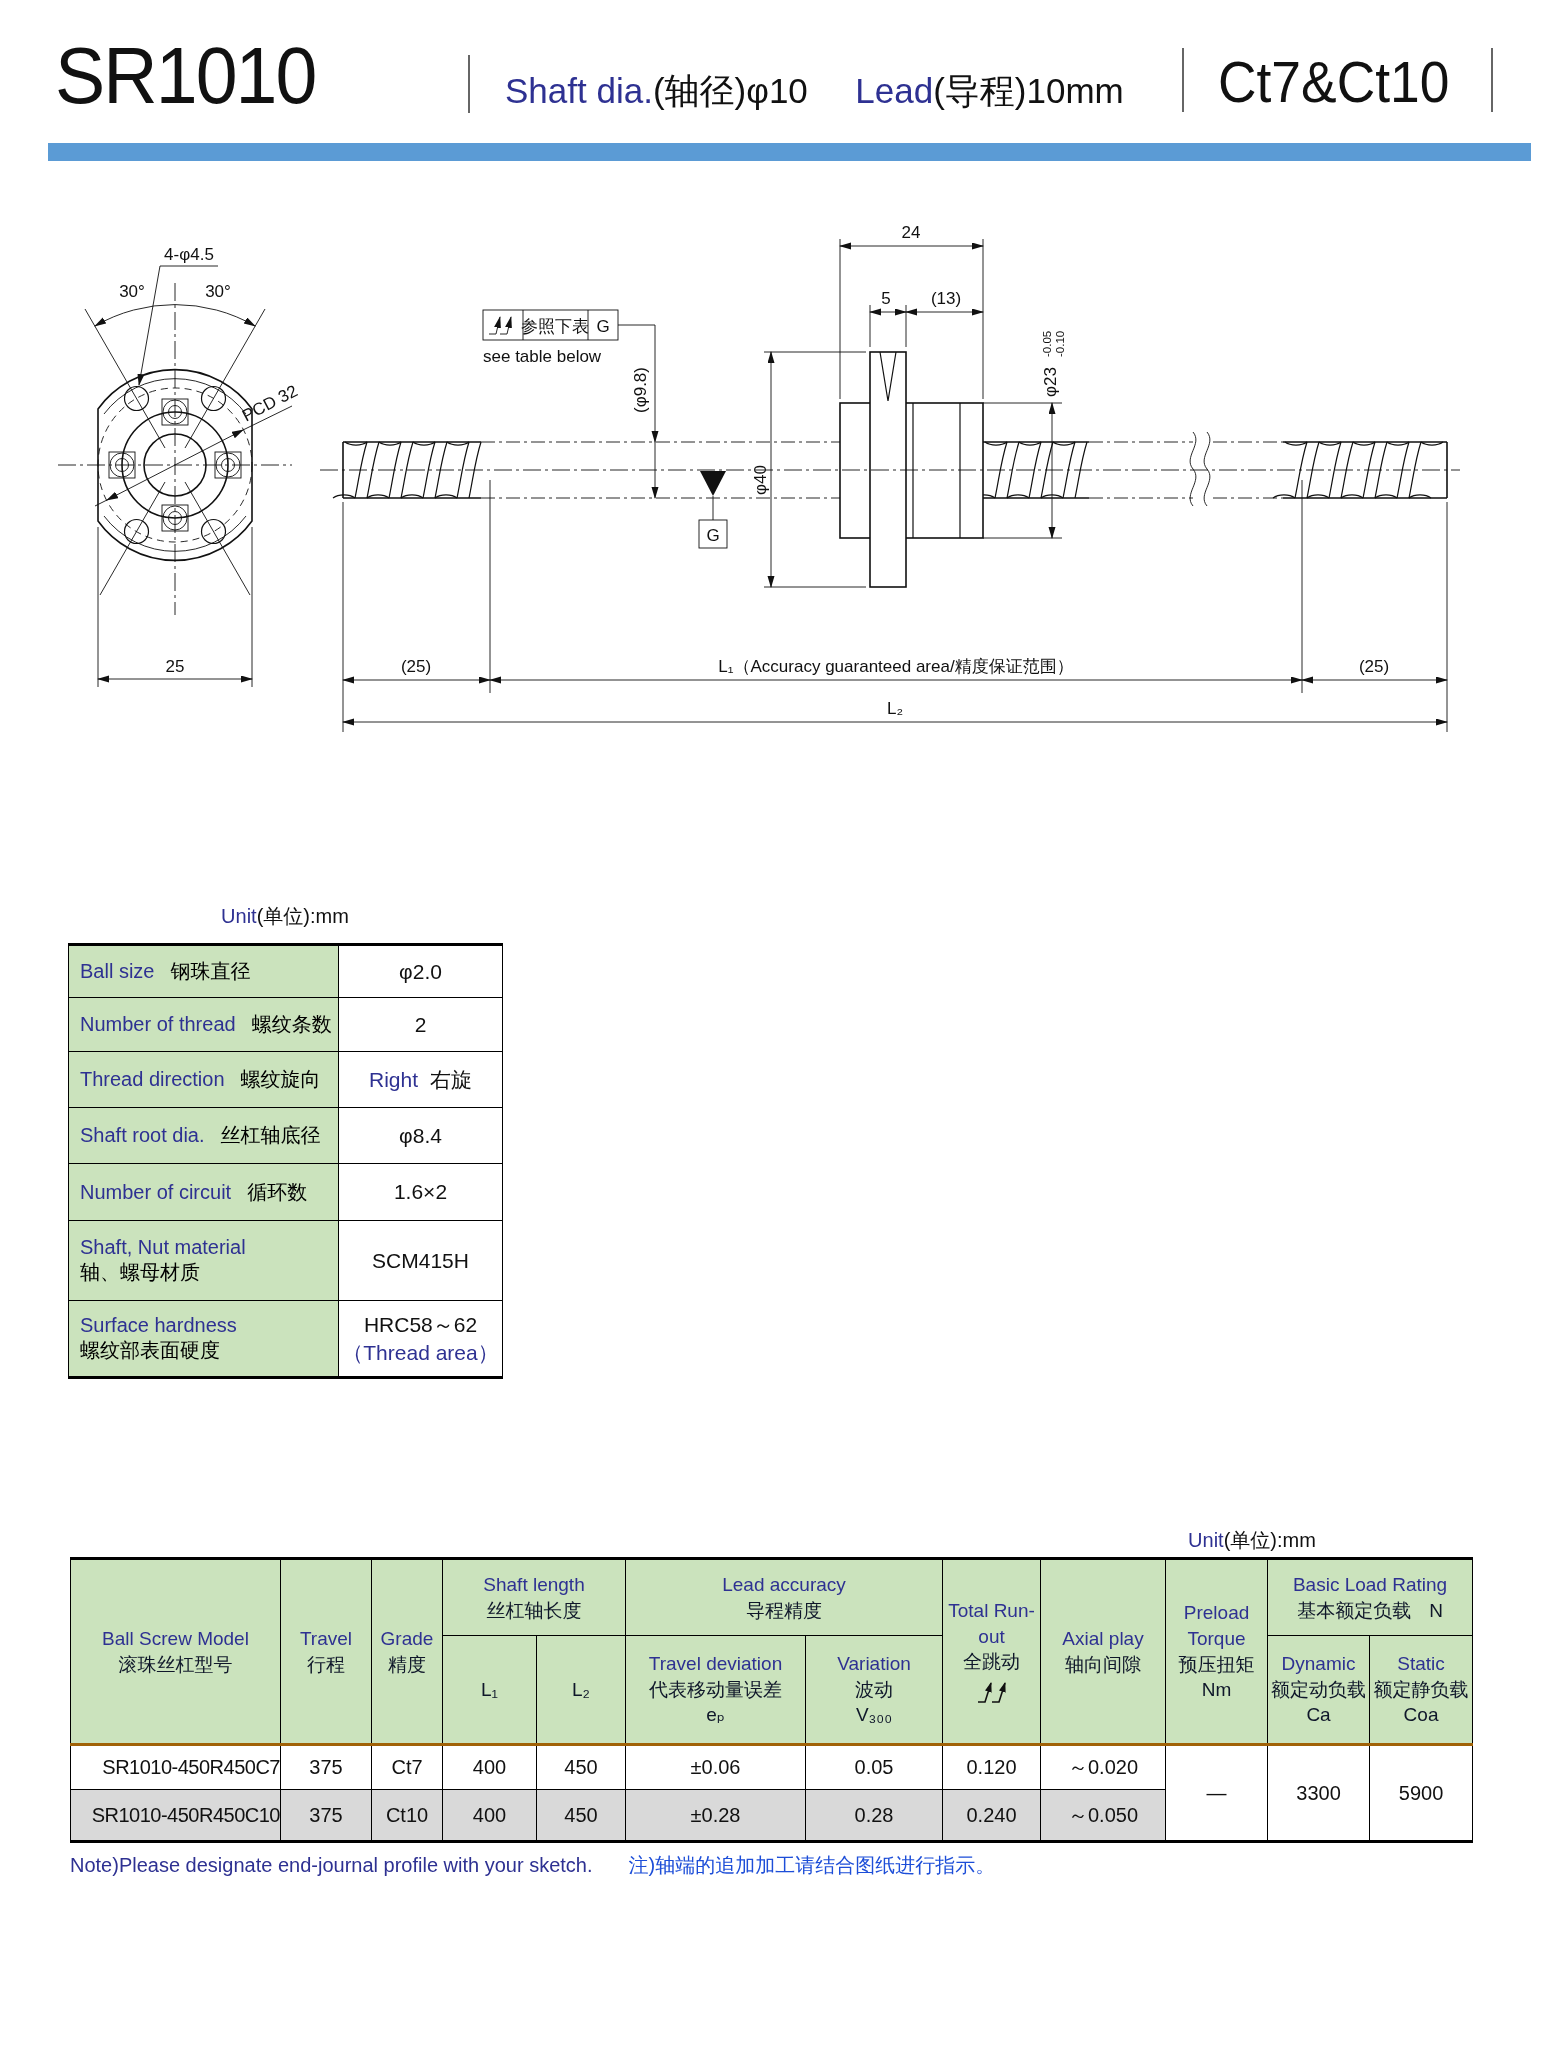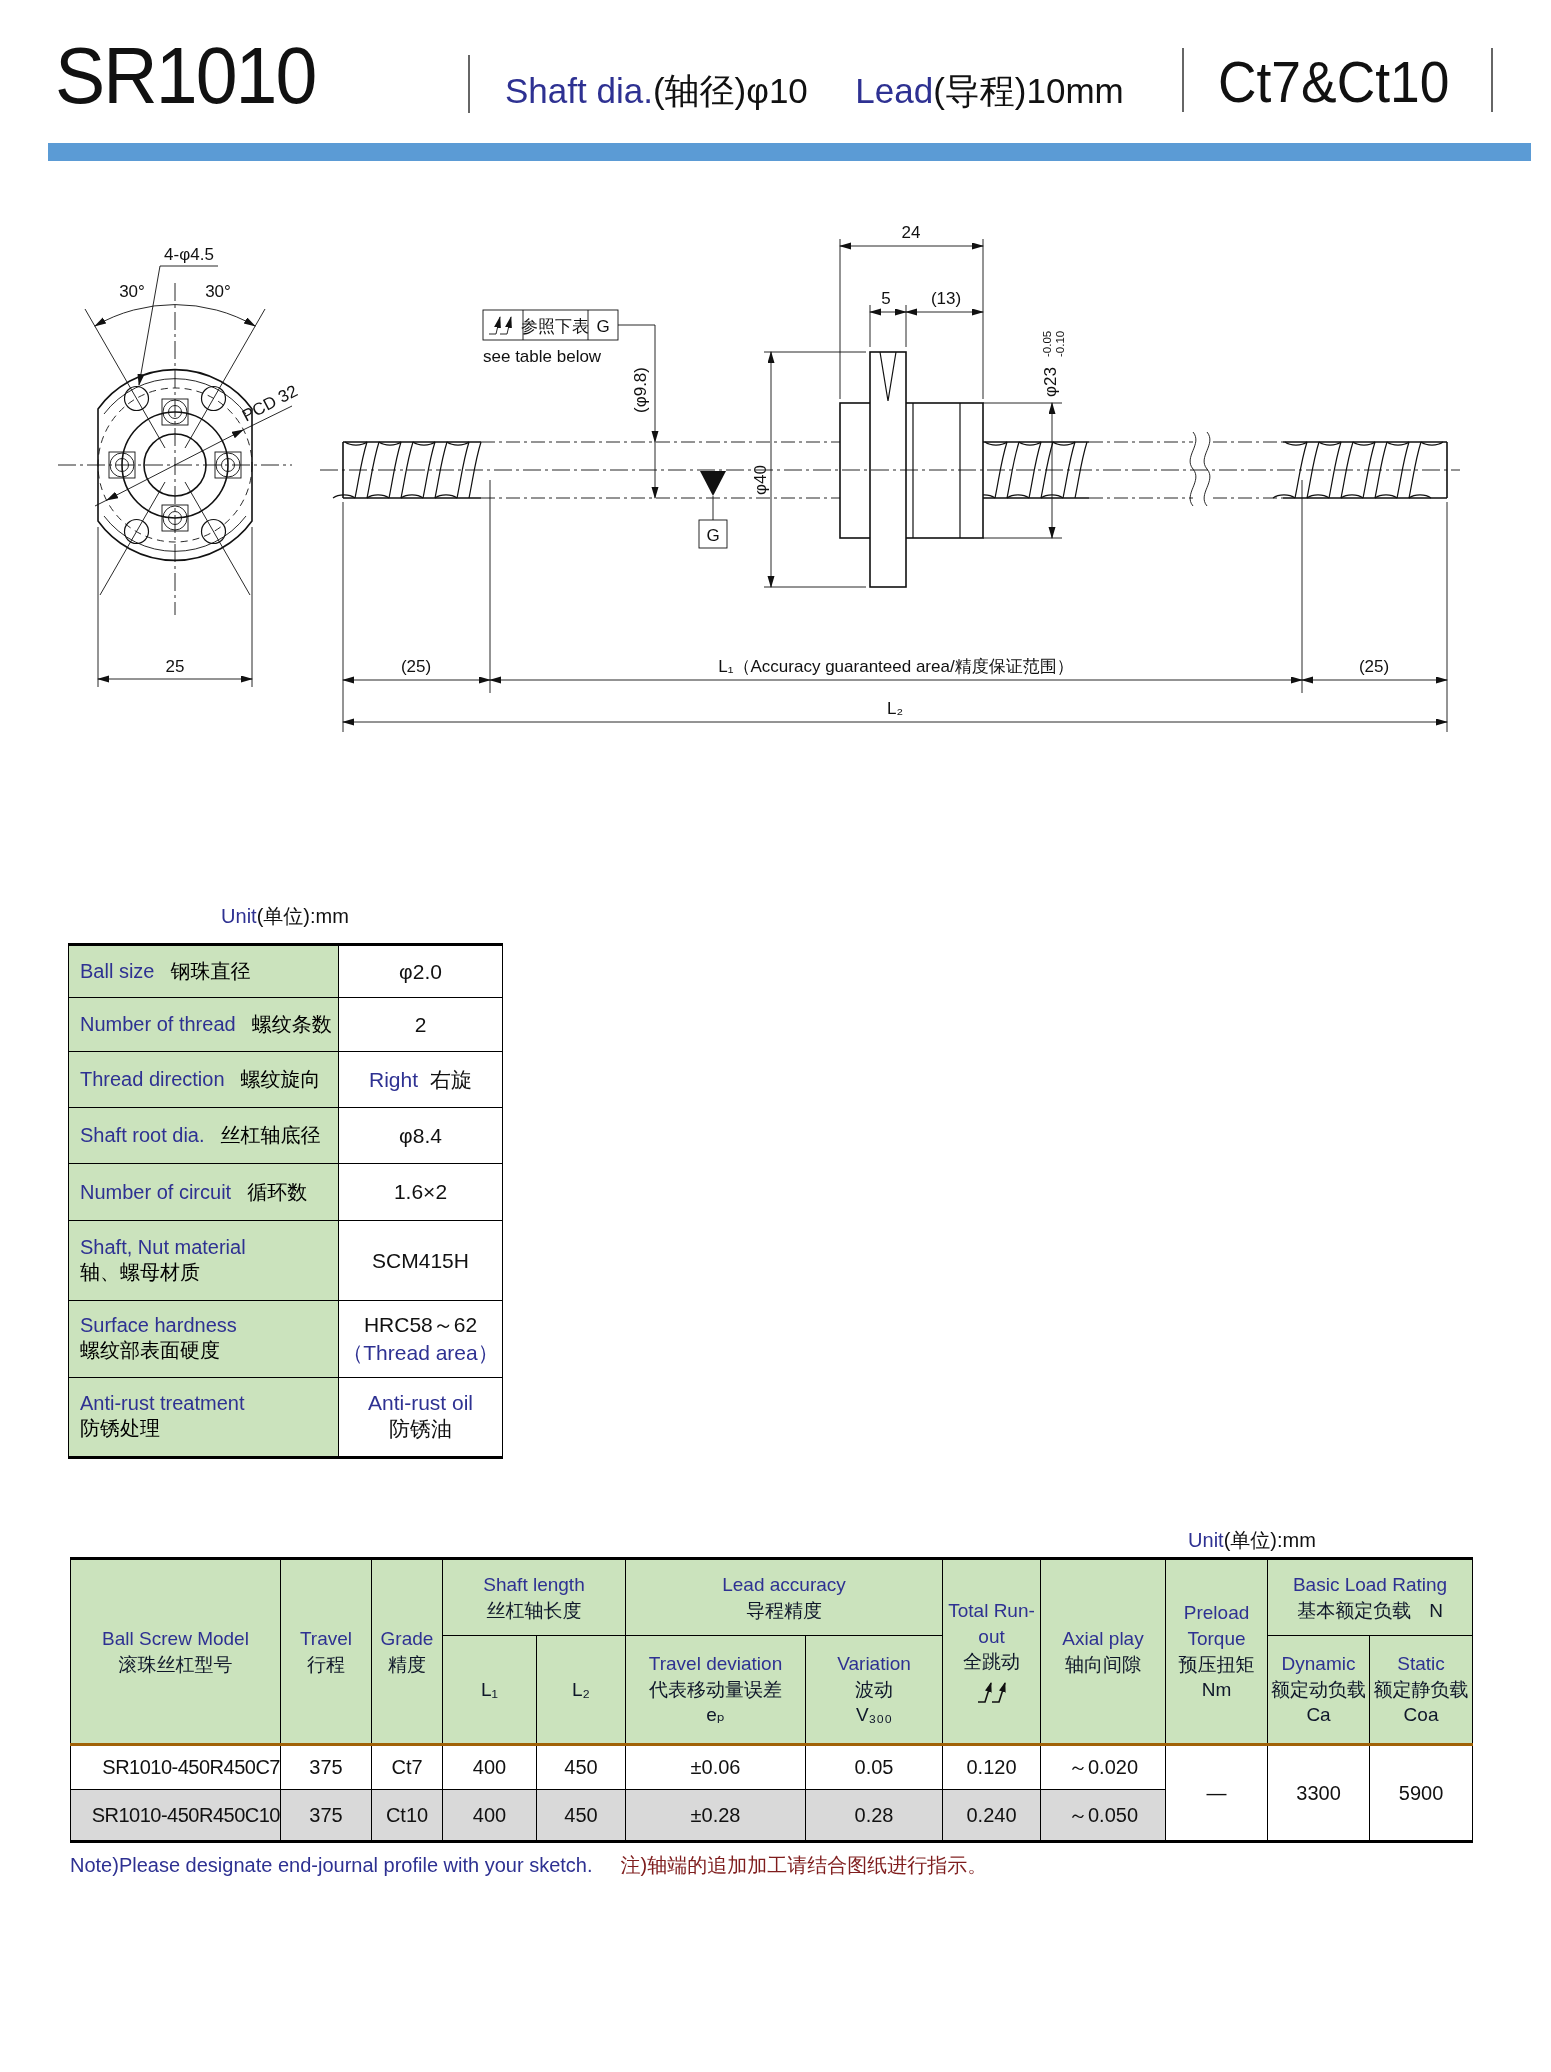--- a/index.html
+++ b/index.html
@@ -56,21 +56,21 @@
   #model-table th .en{color:var(--navy)}
   #model-table th .cn{color:#0f172a}
   #model-table th.hb{border-bottom:3px solid #a16207}
   #model-table td{font-size:20px}
   #model-table td.g{background:var(--gray)}
   #model-table td.mname{text-align:right; padding-left:6px; letter-spacing:-.5px}
   .runout-sym{display:block; margin:2px auto 0}
 
   
   #footnote{left:70px; top:1852px; font-size:20px; white-space:nowrap}
-  #footnote .cn{color:#7f1d1d; margin-left:28px}
+  #footnote .cn{color:#1d4ed8; margin-left:36px}
 </style>
 </head>
 <body>
 
 <div id="page">
 
   <div id="model-title" class="abs">SR1010</div>
   <div class="hdr-divider abs" style="left:468px"></div>
   <div id="subtitle" class="abs">
     <span class="navy">Shaft dia.</span><span>(轴径)φ10</span>
@@ -276,30 +276,20 @@
     <tr style="height:77px">
       <td class="lbl">
             <span class="en blk">Surface hardness</span>
             <span class="cn blk">螺纹部表面硬度</span>
           </td>
       <td class="val">
             <span class="blk">HRC58～62</span>
             <span class="blk navy">（Thread area）</span>
           </td>
     </tr>
-    <tr style="height:80px">
-      <td class="lbl">
-            <span class="en blk">Anti-rust treatment</span>
-            <span class="cn blk">防锈处理</span>
-          </td>
-      <td class="val">
-            <span class="blk navy">Anti-rust oil</span>
-            <span class="blk">防锈油</span>
-          </td>
-    </tr>
   </tbody>
     </table>
 
   <div id="model-unit" class="abs unit-label"><span class="navy">Unit</span><span>(单位):mm</span></div>
 
   <table id="model-table" class="abs">
     <colgroup>
       <col style="width:210px">
         <col style="width:91px">
         <col style="width:71px">

